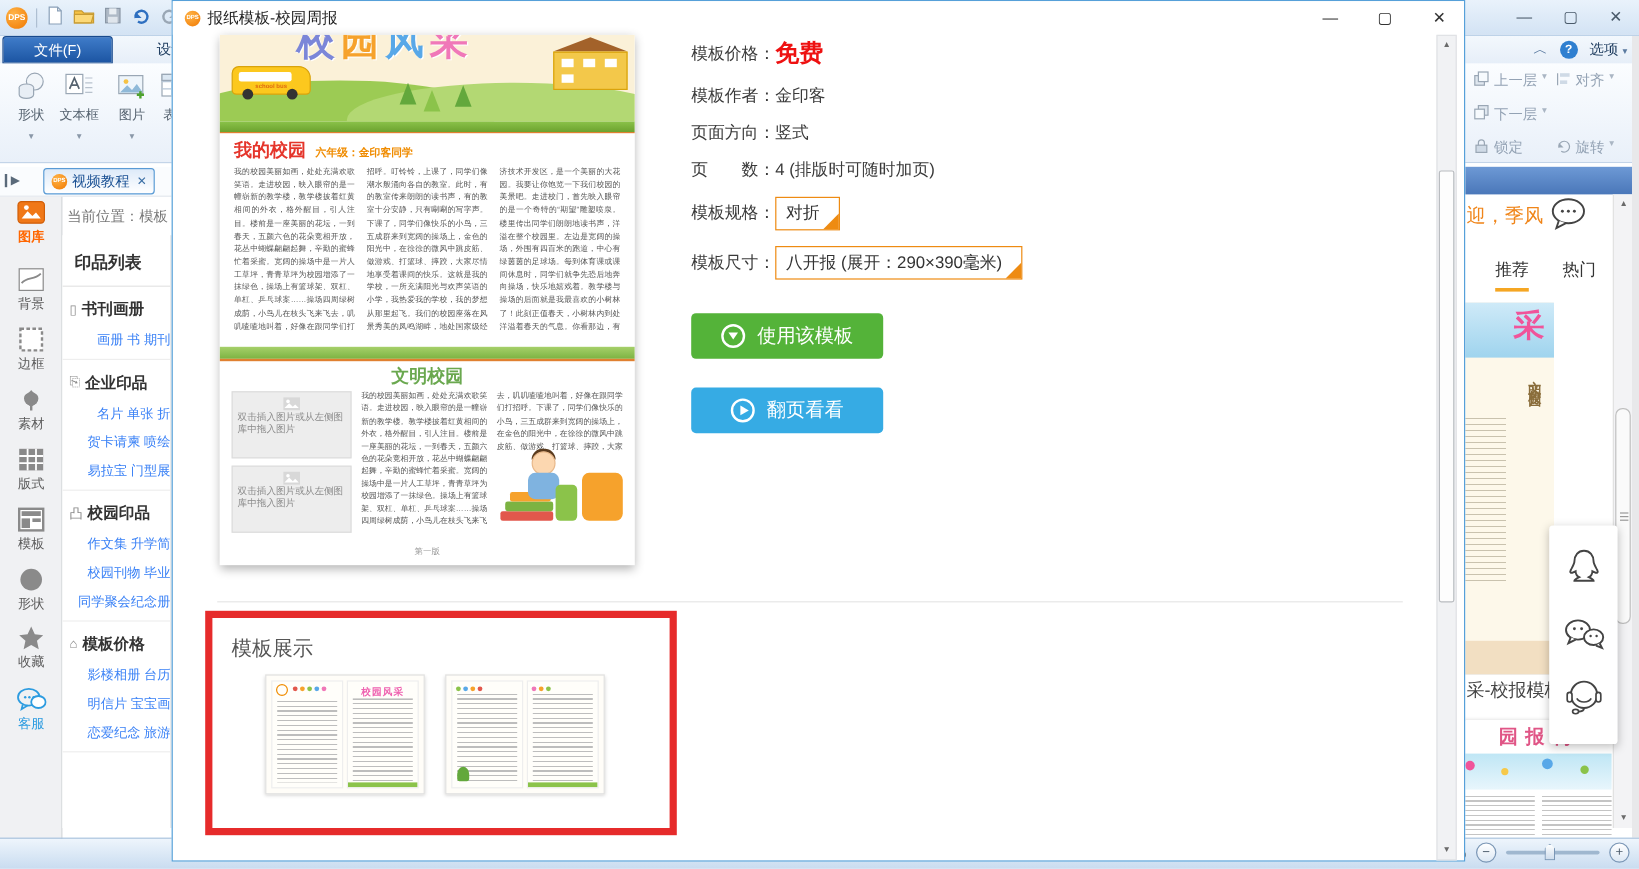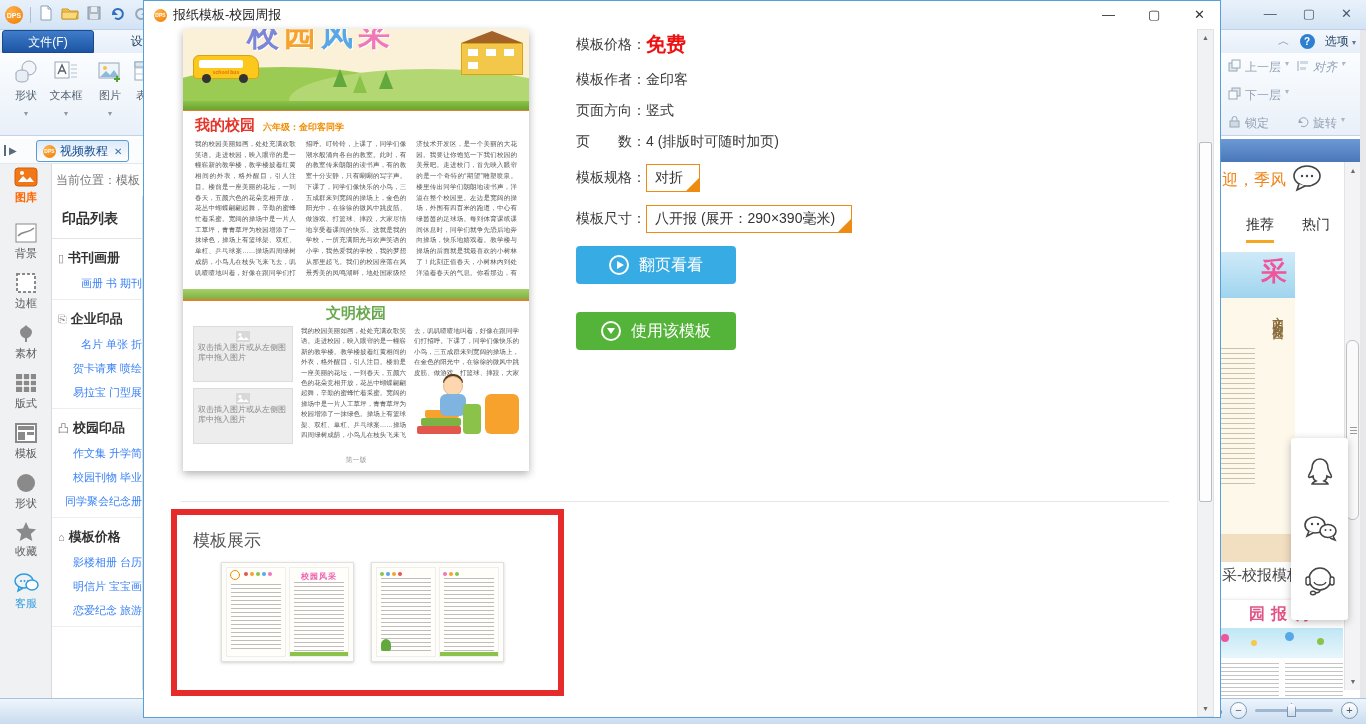--- a/index.html
+++ b/index.html
@@ -258,21 +258,21 @@
   </div>
 
   <div class="rgroup-item" style="left:1228px; top:6px;">
     <svg width="13" height="13">
         <rect x="1" y="4" width="8" height="8" fill="#dfe7ef" stroke="#9aa7b5"></rect>
         <rect x="4" y="1" width="8" height="8" fill="#f6fafd" stroke="#9aa7b5"></rect>
       </svg>
     <span>上一层</span>
       <span class="dd">▾</span>
   </div>
-  <div class="rgroup-item" style="left:1296px; top:6px;font-style:italic;">
+  <div class="rgroup-item" style="left:1296px; top:6px;">
     <svg width="13" height="13">
         <path d="M2 2v10" stroke="#9aa7b5"></path>
         <rect x="4" y="2" width="8" height="3" fill="#cfdae6"></rect>
         <rect x="4" y="8" width="6" height="3" fill="#cfdae6"></rect>
       </svg>
     <span>对齐</span>
       <span class="dd">▾</span>
   </div>
   <div class="rgroup-item" style="left:1228px; top:34px;">
     <svg width="13" height="13">
@@ -616,31 +616,31 @@
         <span>4 (排版时可随时加页)</span>
       </div>
     <div class="drow">
         <span class="lbl">模板规格：</span>
         <span class="combo">对折</span>
       </div>
     <div class="drow">
         <span class="lbl">模板尺寸：</span>
         <span class="combo">八开报 (展开：290×390毫米)</span>
       </div>
+    <div class="btn btn-green">
+      <span class="circ">
+          <span class="arrow-down"></span>
+        </span>
+      <span>使用该模板</span>
+    </div>
     <div class="btn btn-blue">
       <span class="circ">
           <span class="play-tri"></span>
         </span>
       <span>翻页看看</span>
-    </div>
-    <div class="btn btn-green">
-      <span class="circ">
-          <span class="arrow-down"></span>
-        </span>
-      <span>使用该模板</span>
     </div>
   </div>
 
   <div class="hr"></div>
 
   <div class="red-box">
     <div class="rb-title">模板展示</div>
     <div class="thumbs">
       <div class="thumb">
         <div class="tpage">

